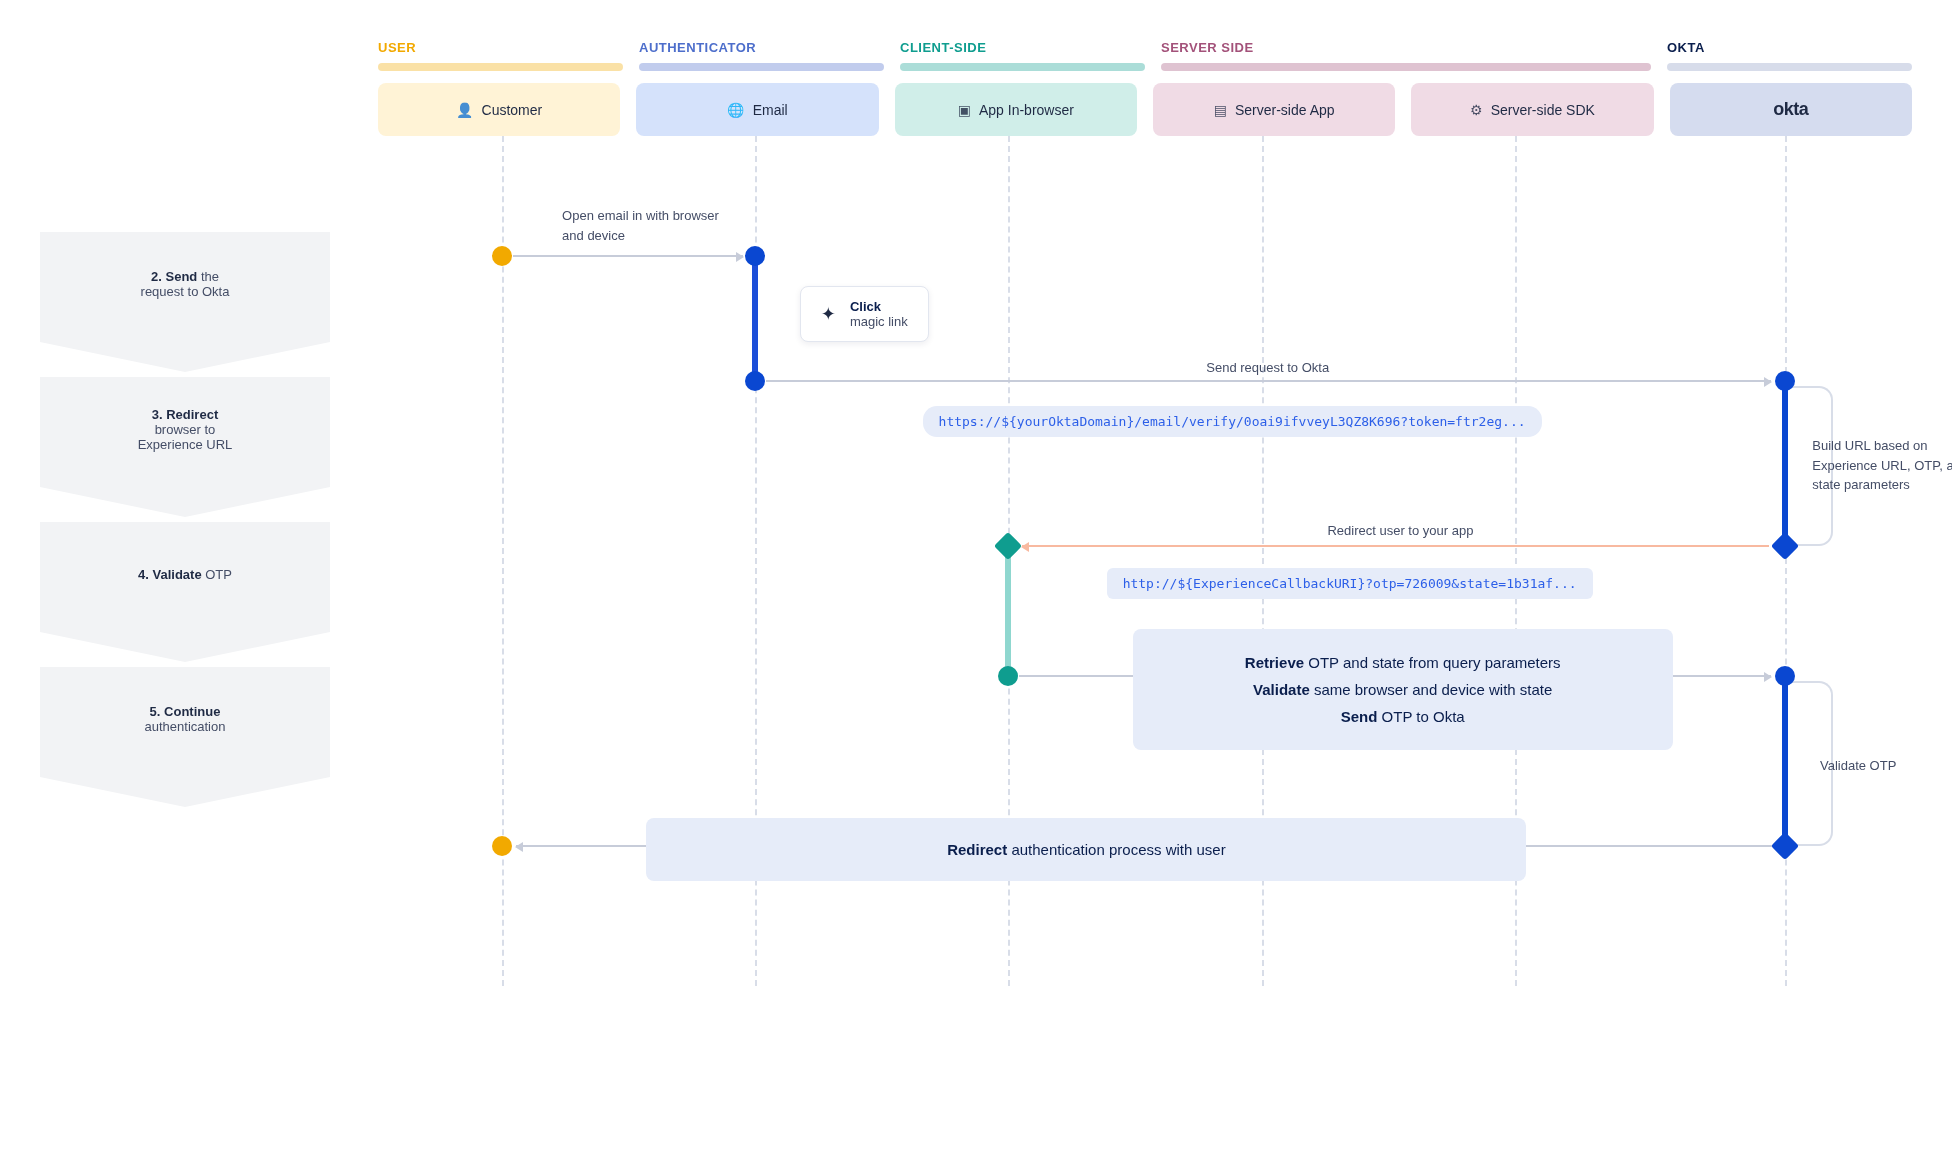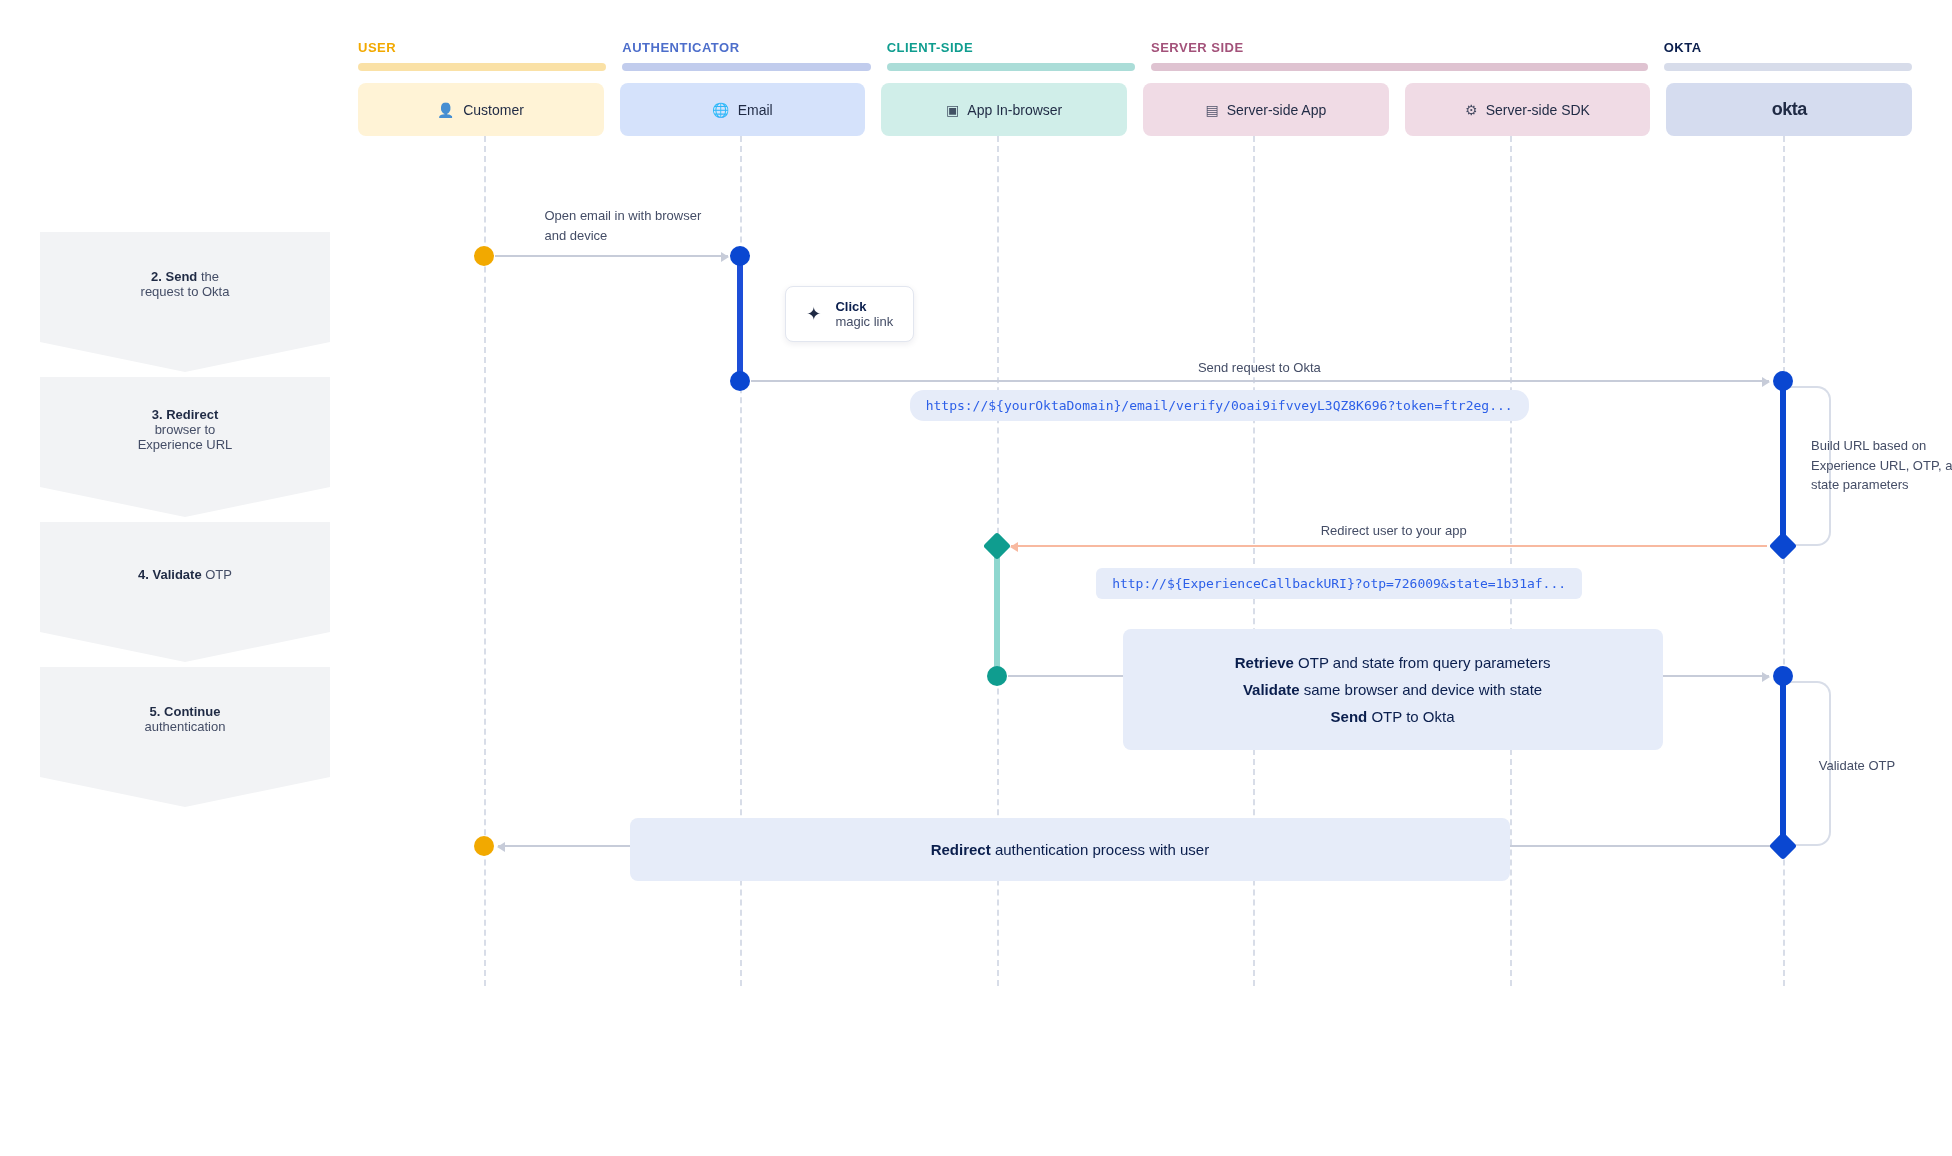--- a/index.html
+++ b/index.html
@@ -64,20 +64,21 @@
     border-top: 30px solid var(--gray-bg);
     z-index: 2;
   }
   .step + .step { margin-top: 35px; }
   .step b { color: #1f2a44; font-weight: 700; }
   .step .line { display: block; }
 
   .swimlanes {
     flex: 1;
     position: relative;
+    margin-left: 20px;
   }
   .lane-headers {
     display: flex;
     gap: 16px;
     margin-bottom: 12px;
   }
   .lane-group { flex: 1; }
   .lane-group.wide { flex: 2; }
   .lane-title {
     font-weight: 700;
@@ -330,21 +331,21 @@
 
         <div class="box" style="left:27.5%; top:150px; display:flex; gap:14px; align-items:center;">
           <span style="font-size:18px;color:#1f2a44;">✦</span>
           <span><b>Click</b><br><span>magic link</span></span>
         </div>
 
         <div class="node blue" style="left:24.6%; top:245px;"></div>
         <div class="arrow right" style="left:25.3%; top:244px; width:65.5%;"></div>
         <div class="label center" style="left:58%; top:222px;">Send request to Okta</div>
         <div class="node blue" style="left:91.7%; top:245px;"></div>
-        <div class="code" style="left:35.5%; top:254px;border-radius:14px;">https://${yourOktaDomain}/email/verify/0oai9ifvveyL3QZ8K696?token=ftr2eg...</div>
+        <div class="code" style="left:35.5%; top:270px;border-radius:14px;">https://${yourOktaDomain}/email/verify/0oai9ifvveyL3QZ8K696?token=ftr2eg...</div>
 
         <div class="return-path" style="left:91.7%; top:250px; width:48px; height:160px;"></div>
         <div class="label" style="left:93.5%; top:300px; width:170px;">Build URL  based on Experience URL, OTP, and state parameters</div>
         <div class="vseg" style="left:91.7%; top:245px; height:165px;"></div>
         <div class="node blue diamond" style="left:91.7%; top:410px;"></div>
 
         <div class="arrow red left" style="left:42%; top:409px; width:48.7%;"></div>
         <div class="label center" style="left:66%; top:385px;padding-left:20px;">Redirect user to your app</div>
         <div class="node teal diamond" style="left:41.1%; top:410px;"></div>
         <div class="code" style="left:47.5%; top:432px;">http://${ExperienceCallbackURI}?otp=726009&amp;state=1b31af...</div>

